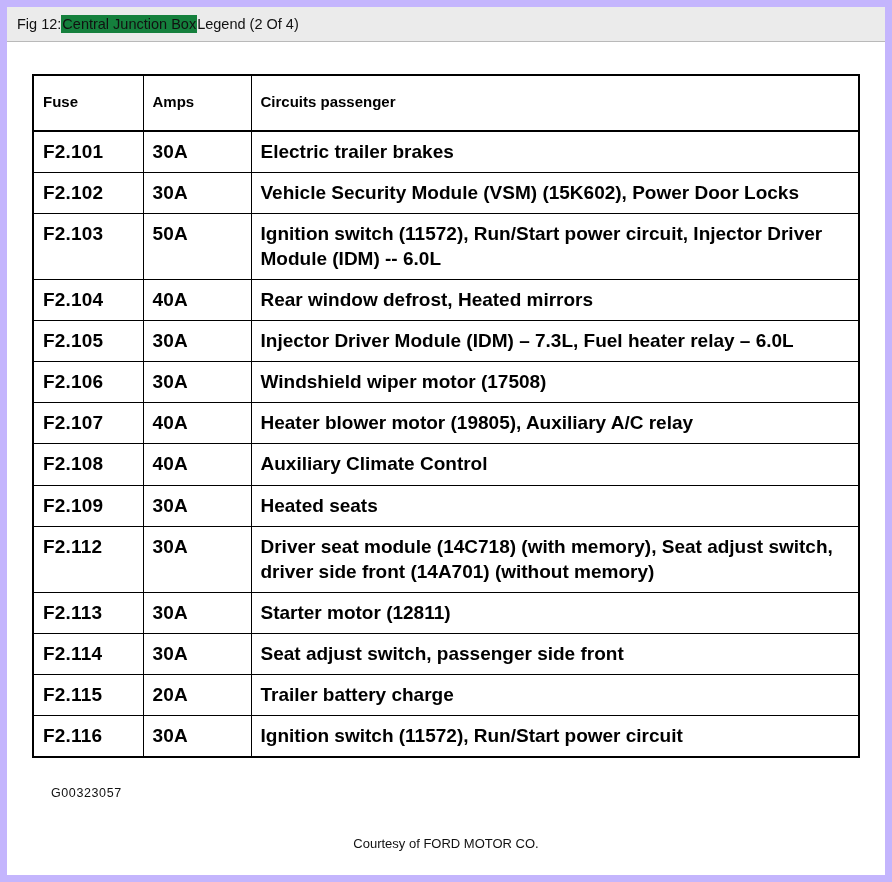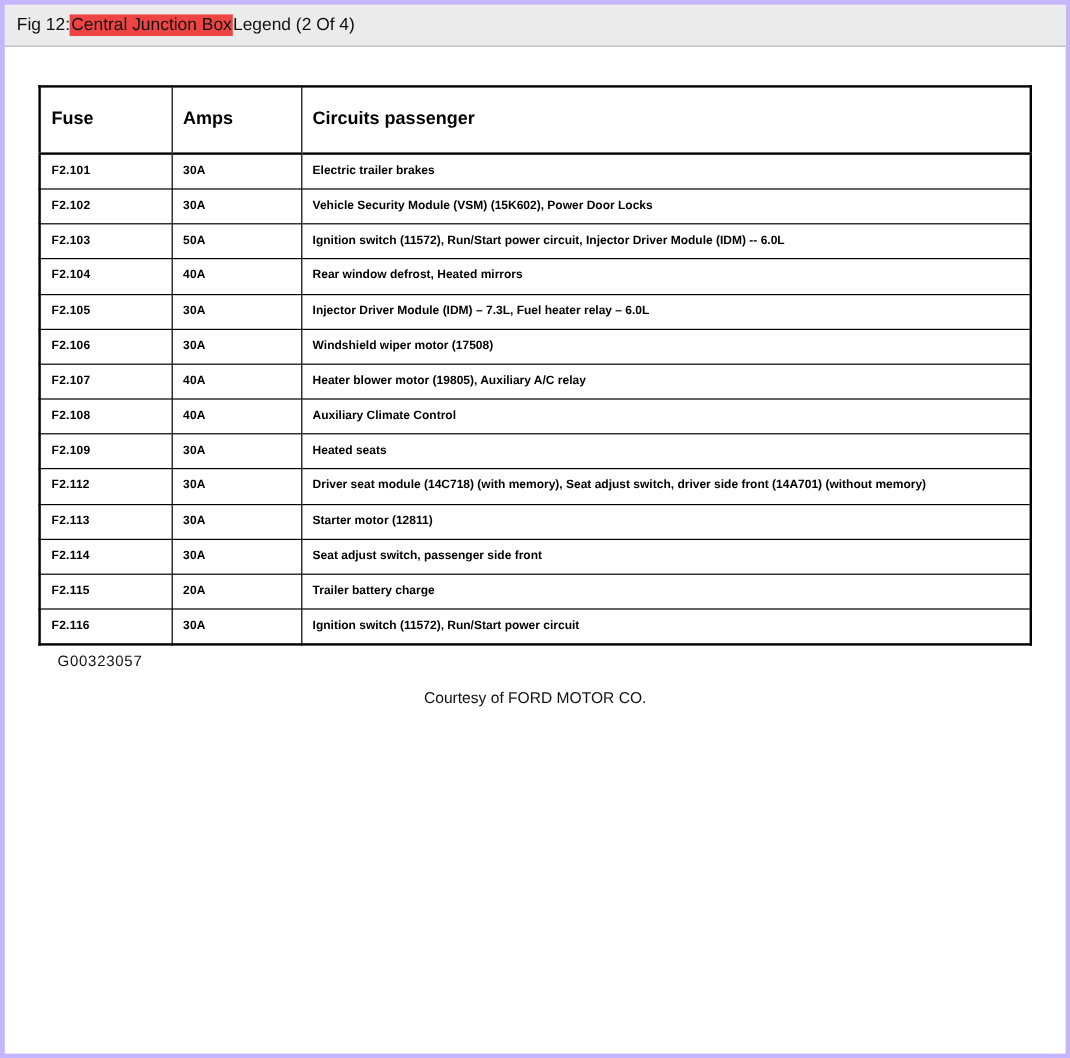--- a/index.html
+++ b/index.html
@@ -12,83 +12,83 @@
     height: 882px;
     font-family: "Liberation Sans", sans-serif;
     color: #000000;
     overflow: hidden;
   }
   .page {
     position: relative;
     width: 892px;
     height: 882px;
     box-sizing: border-box;
-    border: 4px solid #c4b5fd;
+    border: 7px solid #c4b5fd;
     background: #ffffff;
   }
   .caption-bar {
     height: 34px;
     background: #ebebeb;
     border-bottom: 1px solid #b9b9b9;
     display: flex;
     align-items: center;
     padding: 0 10px;
     font-size: 14.5px;
     color: #111111;
     white-space: nowrap;
   }
   .caption-bar .hl {
-    background: #ef4444;
+    background: #15803d;
     padding: 1px 1px;
     text-align: center;
   }
   .caption-seg { padding: 1px 0; }
 
   .doc {
     position: relative;
     padding: 22px 18px 0 18px;
   }
 
   table.legend {
     border-collapse: collapse;
     width: 828px;
     margin: 10px auto 0 auto;
     table-layout: fixed;
     border: 2px solid #000;
   }
   table.legend th, table.legend td {
     border: 1px solid #000;
     padding: 7px 9px 8px 9px;
-    font-size: 10px;
+    font-size: 19px;
     vertical-align: top;
     line-height: 1.32;
   }
   table.legend thead th {
     font-weight: bold;
     font-size: 15px;
     padding-top: 16px;
     padding-bottom: 18px;
     text-align: left;
     border-bottom: 2px solid #000;
   }
   col.c-fuse { width: 110px; }
   col.c-amps { width: 108px; }
   col.c-circ { width: auto; }
 
   td.fuse, td.amps { font-weight: bold; letter-spacing: 0.2px; }
   td.circ { font-weight: bold; }
 
   .code {
-    margin: 6px 0 0 26px;
+    margin: 28px 0 0 26px;
     font-size: 12.5px;
     letter-spacing: 0.6px;
     color: #111;
   }
   .courtesy {
-    margin-top: 16px;
+    margin-top: 36px;
     text-align: center;
     font-size: 13px;
     color: #111;
   }
 </style>
 </head>
 <body>
 
 <div class="page">
 

